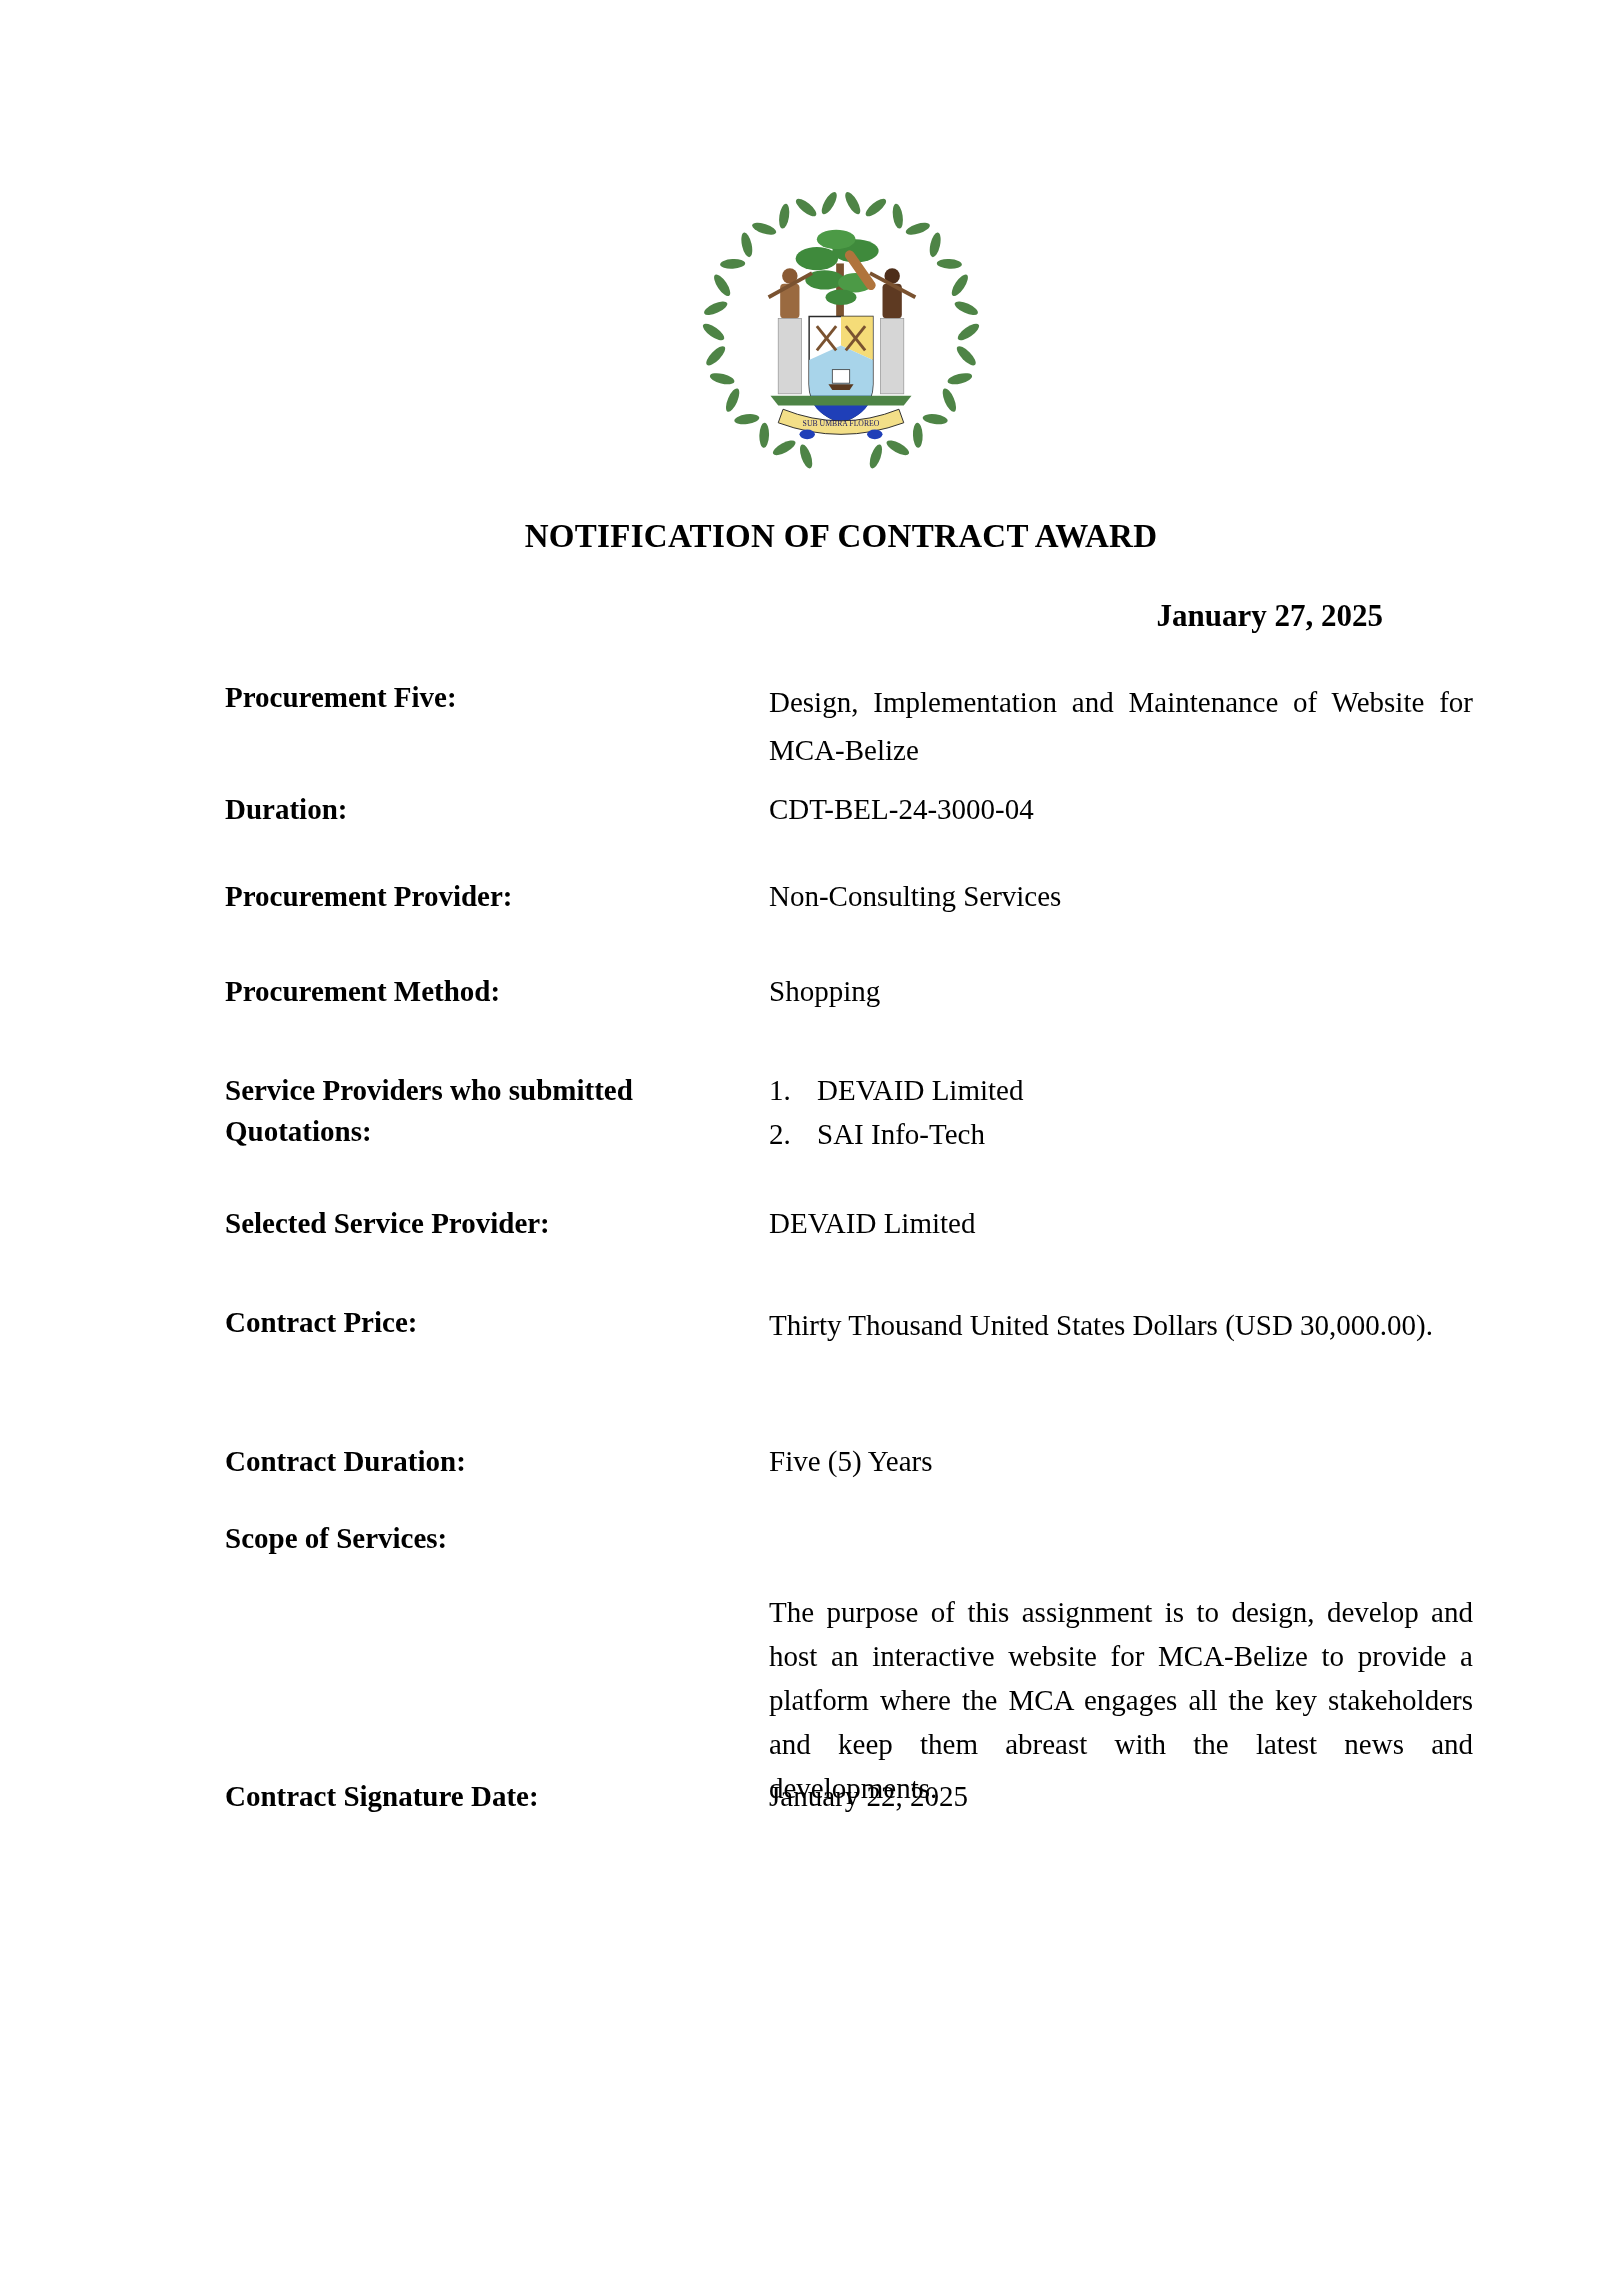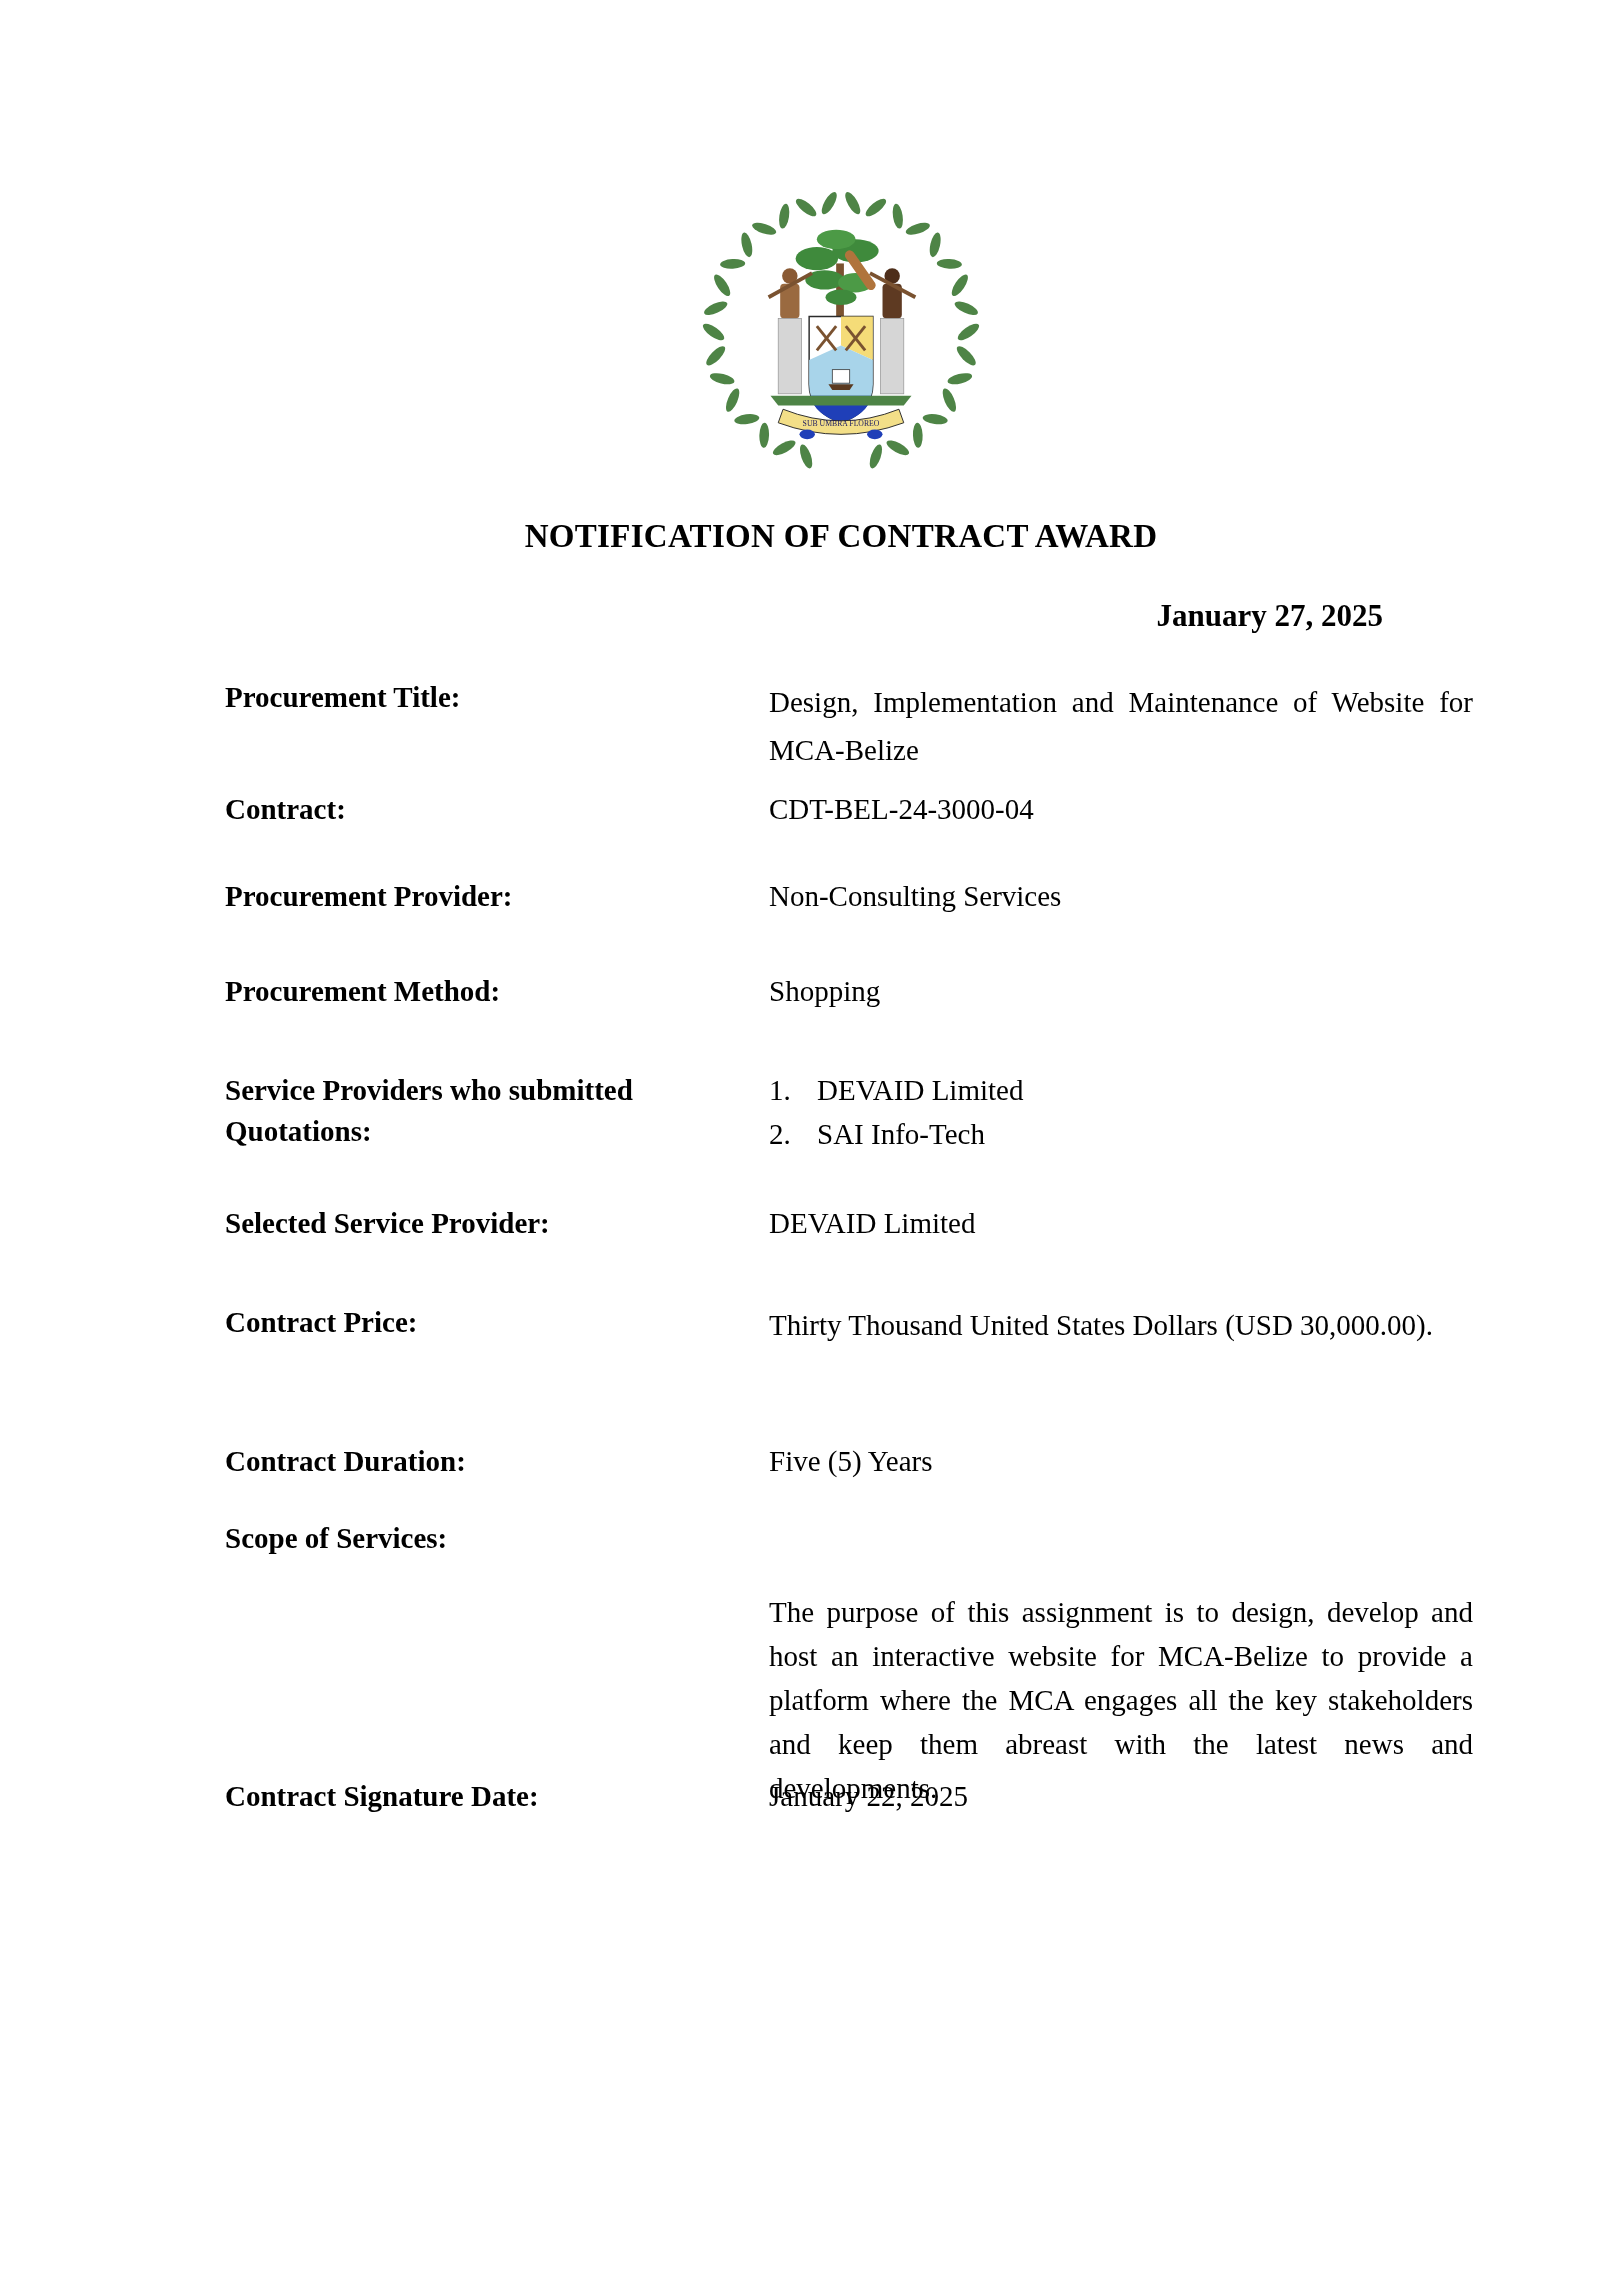--- a/index.html
+++ b/index.html
@@ -105,26 +105,26 @@
       <text x="145" y="243" font-size="8" text-anchor="middle" font-family="Liberation Serif, serif" fill="#1a1a60">SUB UMBRA FLOREO</text>
     </g>
   </svg>
 </div>
 
 <h1 class="title">NOTIFICATION OF CONTRACT AWARD</h1>
 
 <div class="date">January 27, 2025</div>
 
 <div class="row" style="top:678px;">
-  <div class="label">Procurement Title:</div>
+  <div class="label">Procurement Five:</div>
   <div class="value" style="line-height:48px;">Design, Implementation and Maintenance of Website for MCA-Belize</div>
 </div>
 
 <div class="row" style="top:790px;">
-  <div class="label">Contract:</div>
+  <div class="label">Duration:</div>
   <div class="value single">CDT-BEL-24-3000-04</div>
 </div>
 
 <div class="row" style="top:877px;">
   <div class="label">Procurement Provider:</div>
   <div class="value single">Non-Consulting Services</div>
 </div>
 
 <div class="row" style="top:972px;">
   <div class="label">Procurement Method:</div>

